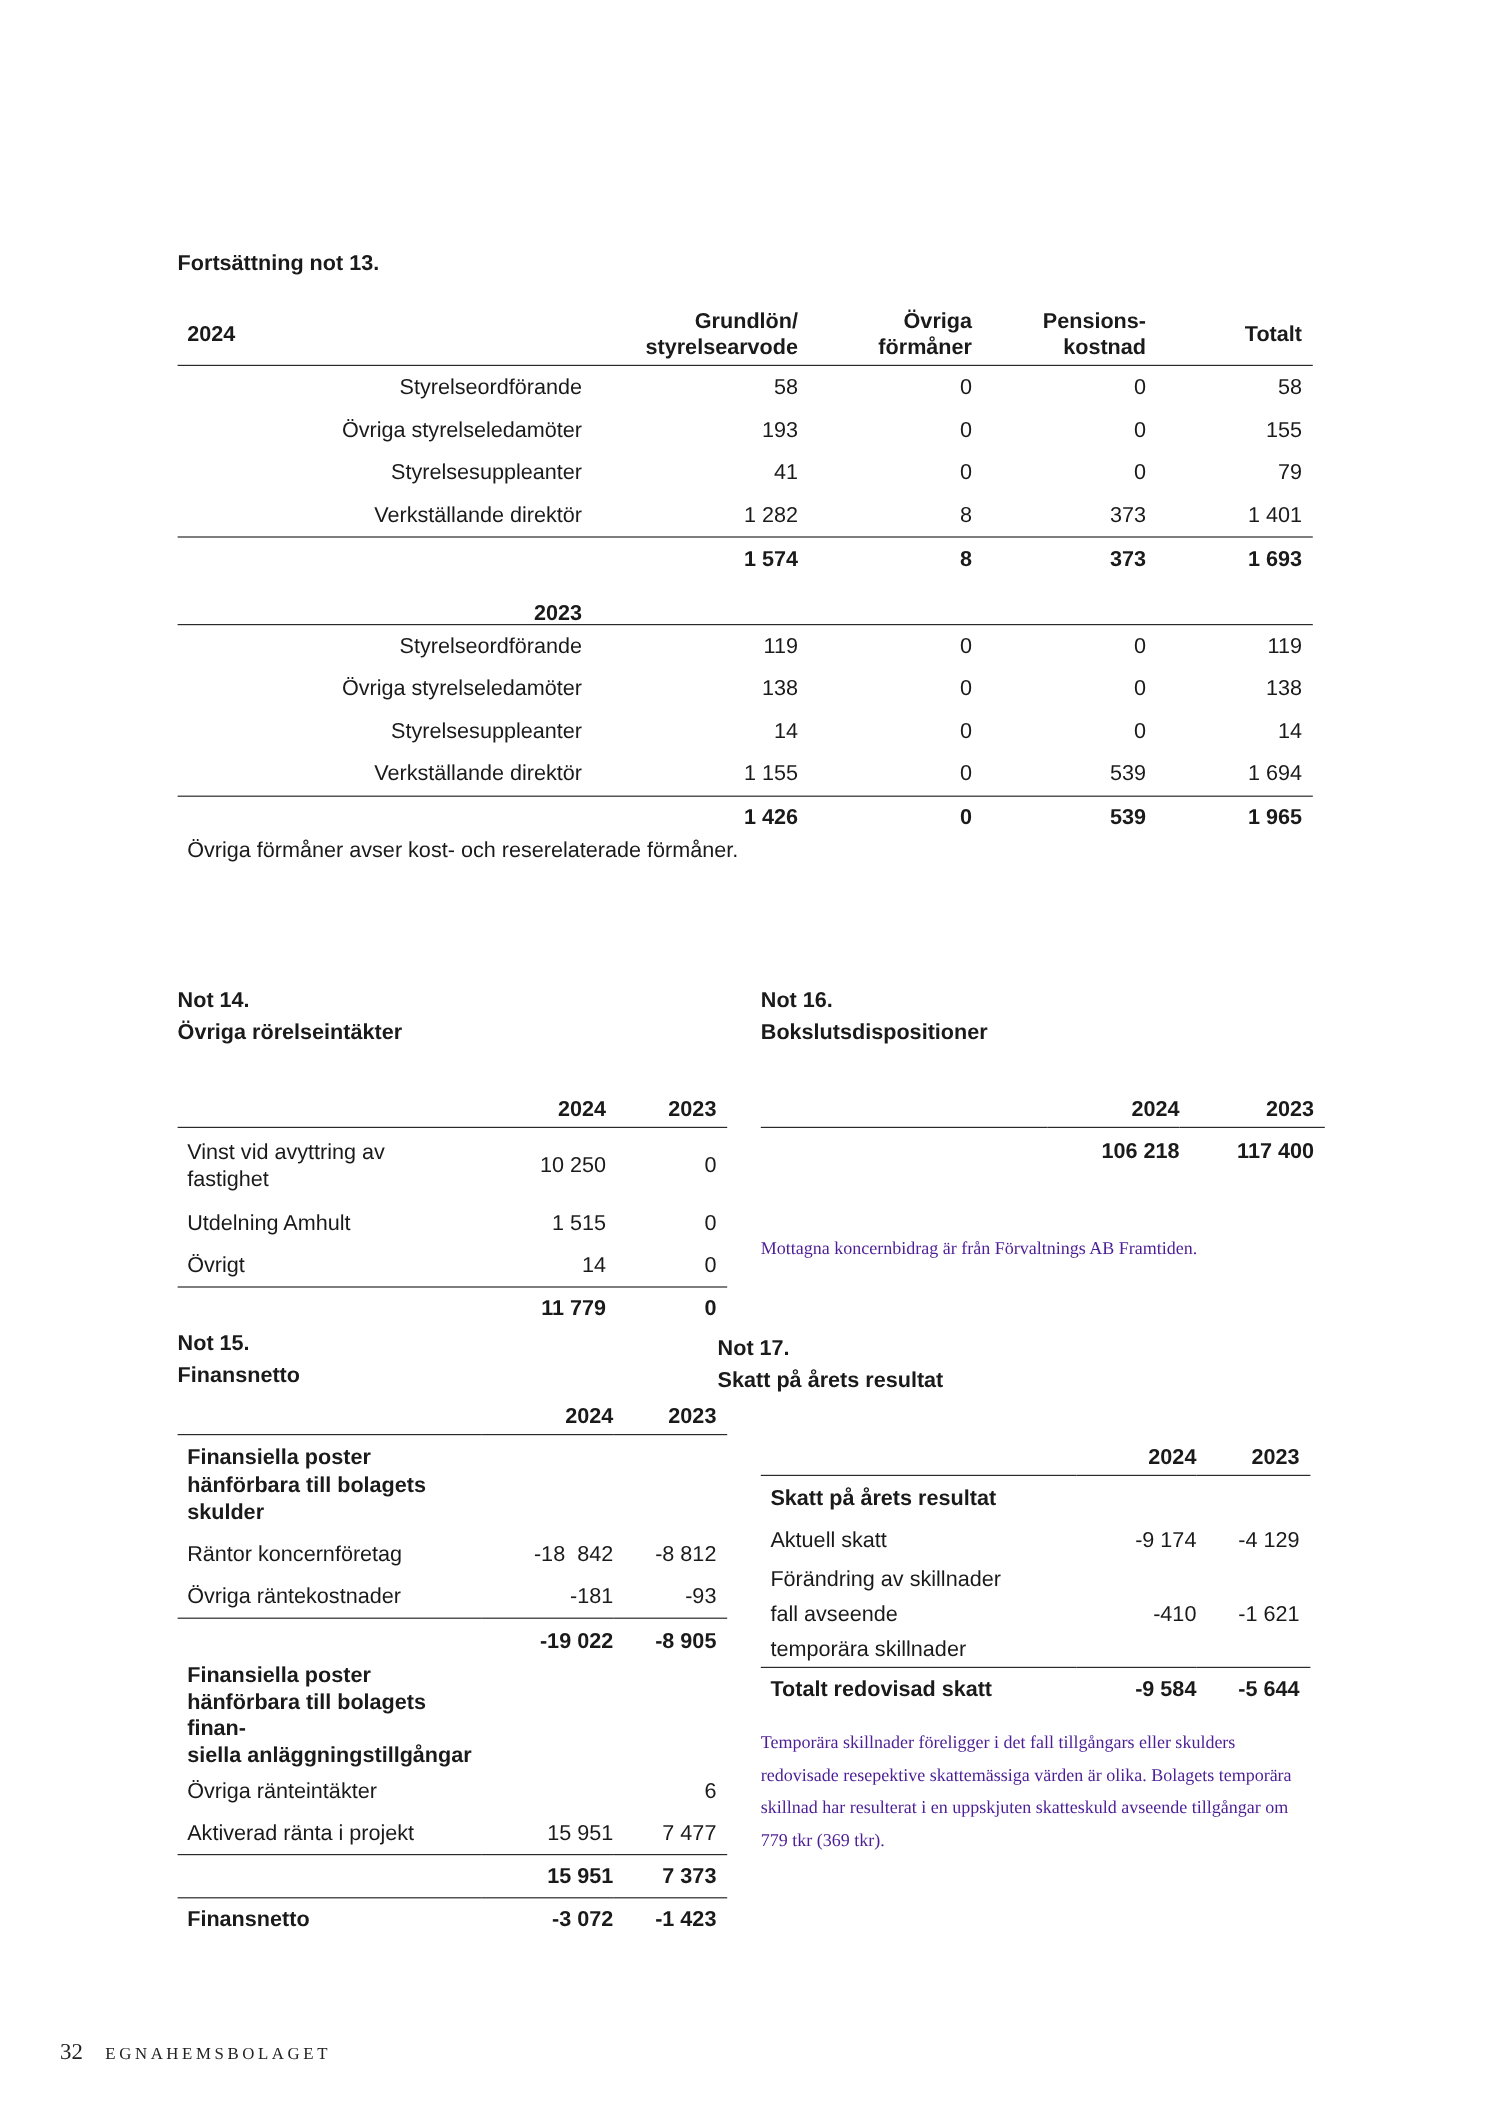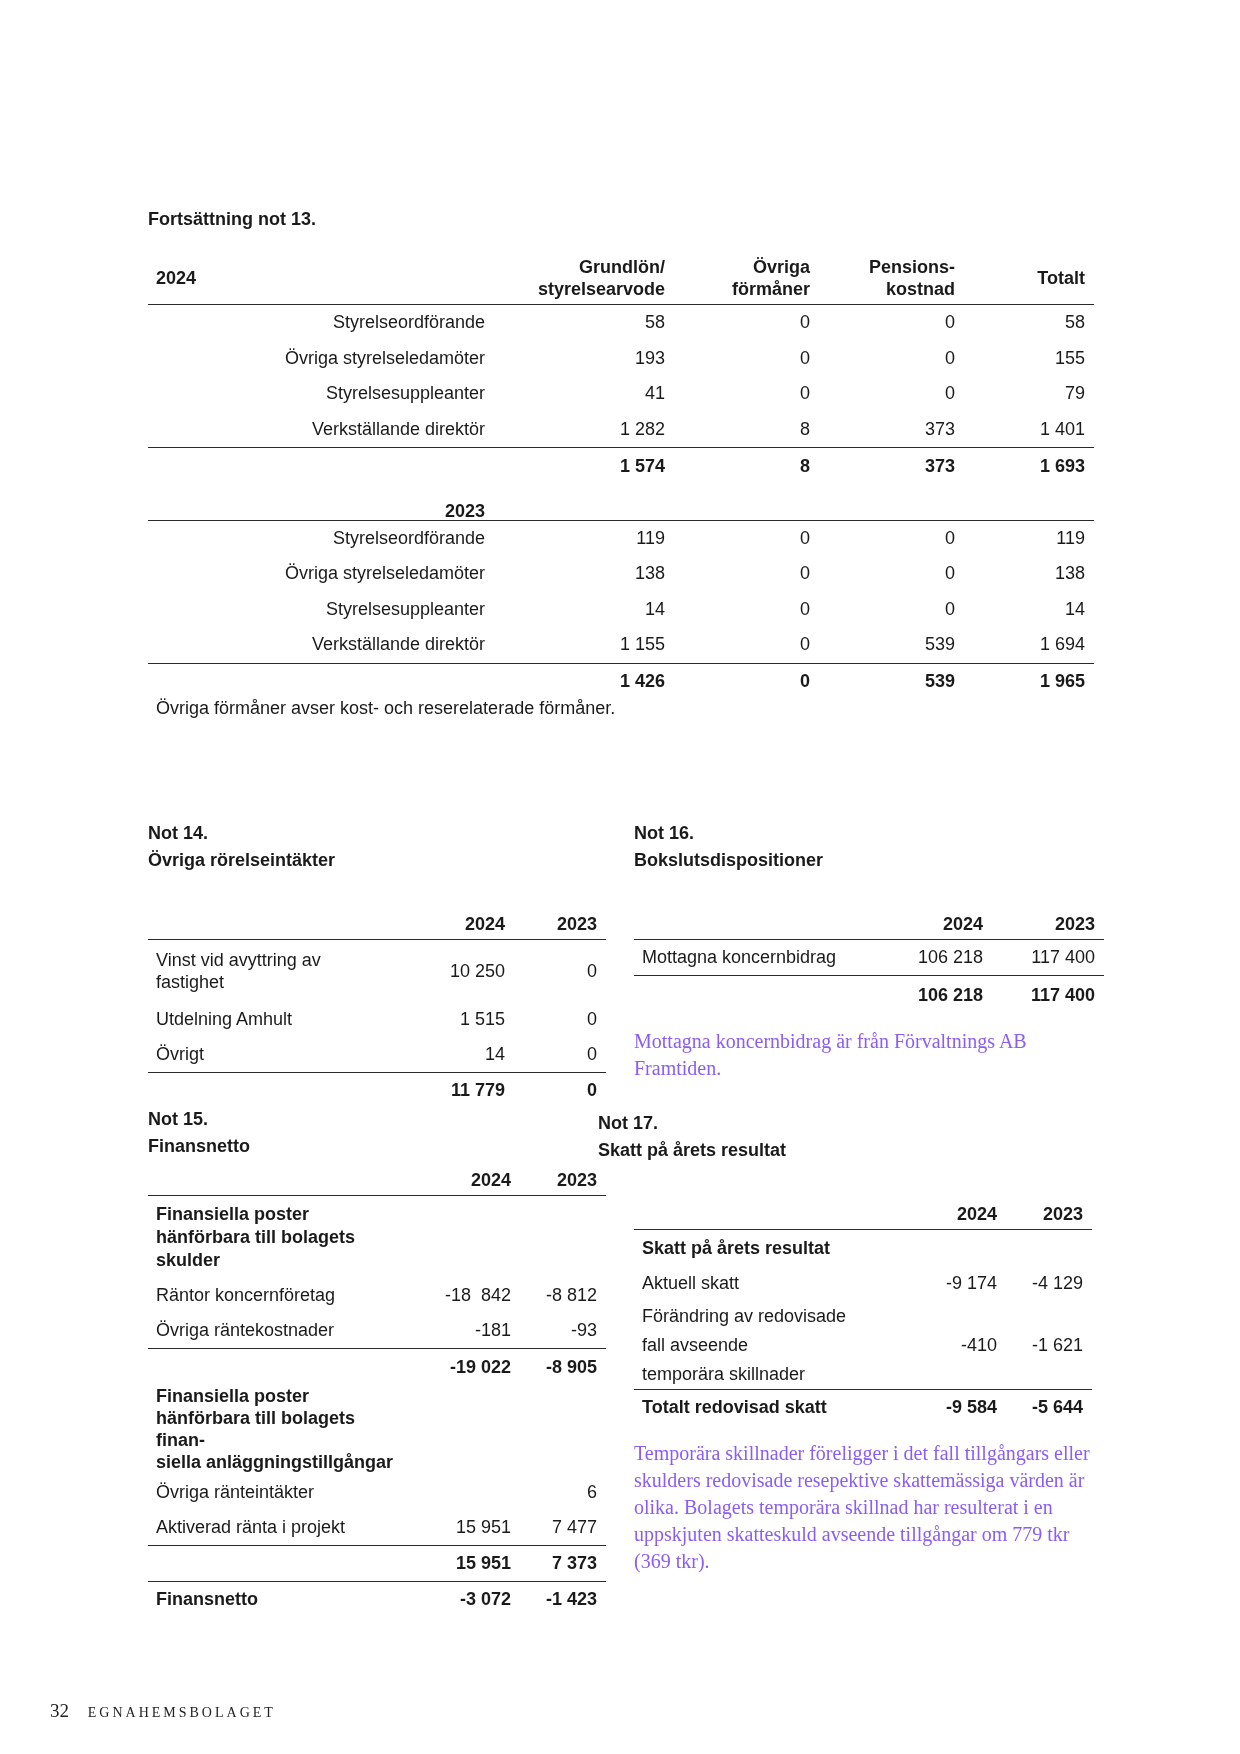--- a/index.html
+++ b/index.html
@@ -8,21 +8,21 @@
       font-family: "Liberation Sans", "DejaVu Sans", sans-serif;
       color: #1a1a1a;
     }
     .abs { position: absolute; }
     .title { font-weight: bold; font-size: 18px; line-height: 27px; }
     table { border-collapse: collapse; font-size: 18px; }
     td, th { padding: 0; }
     .num { text-align: right; }
     .b { font-weight: bold; }
     .line-bottom { border-bottom: 1.5px solid #2a2a2a; }
-    .serif { font-family: "Liberation Serif", "DejaVu Serif", serif; font-size: 20px; line-height: 27px; color: #8b5cf6; }
+    .serif { font-family: "Liberation Serif", "DejaVu Serif", serif; font-size: 15px; line-height: 27px; color: #4c1d95; }
 
     
     #t13 { left: 148px; top: 252px; width: 946px; }
     #t13 th { font-weight: bold; font-size: 18px; line-height: 22px; vertical-align: middle; height: 52px; }
     #t13 td { height: 35.5px; }
     #t13 .lbl { padding-left: 8px; text-align: right; }
     #t13 .c1 { width: 180px; }
     #t13 .c2 { width: 145px; }
     #t13 .c3 { width: 145px; }
     #t13 .c4 { width: 130px; }
@@ -250,25 +250,20 @@
   <div>Not 16.</div>
   <div>Bokslutsdispositioner</div>
 </div>
 <table class="abs t2" style="left:634px; top:900px; width:470px;">
   <tbody>
       <tr class="line-bottom">
     <th style="text-align:left;"></th>
     <th style="width:110px;">2024</th>
     <th style="width:112px; padding-right:9px;">2023</th>
   </tr>
-  <tr class="line-bottom">
-    <td class="lbl">Mottagna koncernbidrag</td>
-    <td class="num">106 218</td>
-    <td class="num" style="padding-right:9px;">117 400</td>
-  </tr>
   <tr class="b">
     <td style="height:38px;"></td>
     <td class="num">106 218</td>
     <td class="num" style="padding-right:9px;">117 400</td>
   </tr>
 </tbody>
   </table>
 <div class="abs serif" style="left:634px; top:1028px; width:430px;">Mottagna koncernbidrag är från Förvaltnings AB Framtiden.</div>
 
 <div class="abs title" style="left:598px; top:1110px;">
@@ -287,21 +282,21 @@
     <td></td>
         <td></td>
   </tr>
   <tr>
     <td class="lbl">Aktuell skatt</td>
     <td class="num">-9 174</td>
     <td class="num" style="padding-right:9px;">-4 129</td>
   </tr>
   <tr class="line-bottom">
     <td class="lbl" style="height:88px; line-height:29px;">
-      <div>Förändring av redovisade</div>
+      <div>Förändring av skillnader</div>
       <div>fall avseende</div>
       <div>temporära skillnader</div>
     </td>
     <td class="num">-410</td>
     <td class="num" style="padding-right:9px;">-1 621</td>
   </tr>
   <tr class="b">
     <td class="lbl">Totalt redovisad skatt</td>
     <td class="num">-9 584</td>
     <td class="num" style="padding-right:9px;">-5 644</td>

